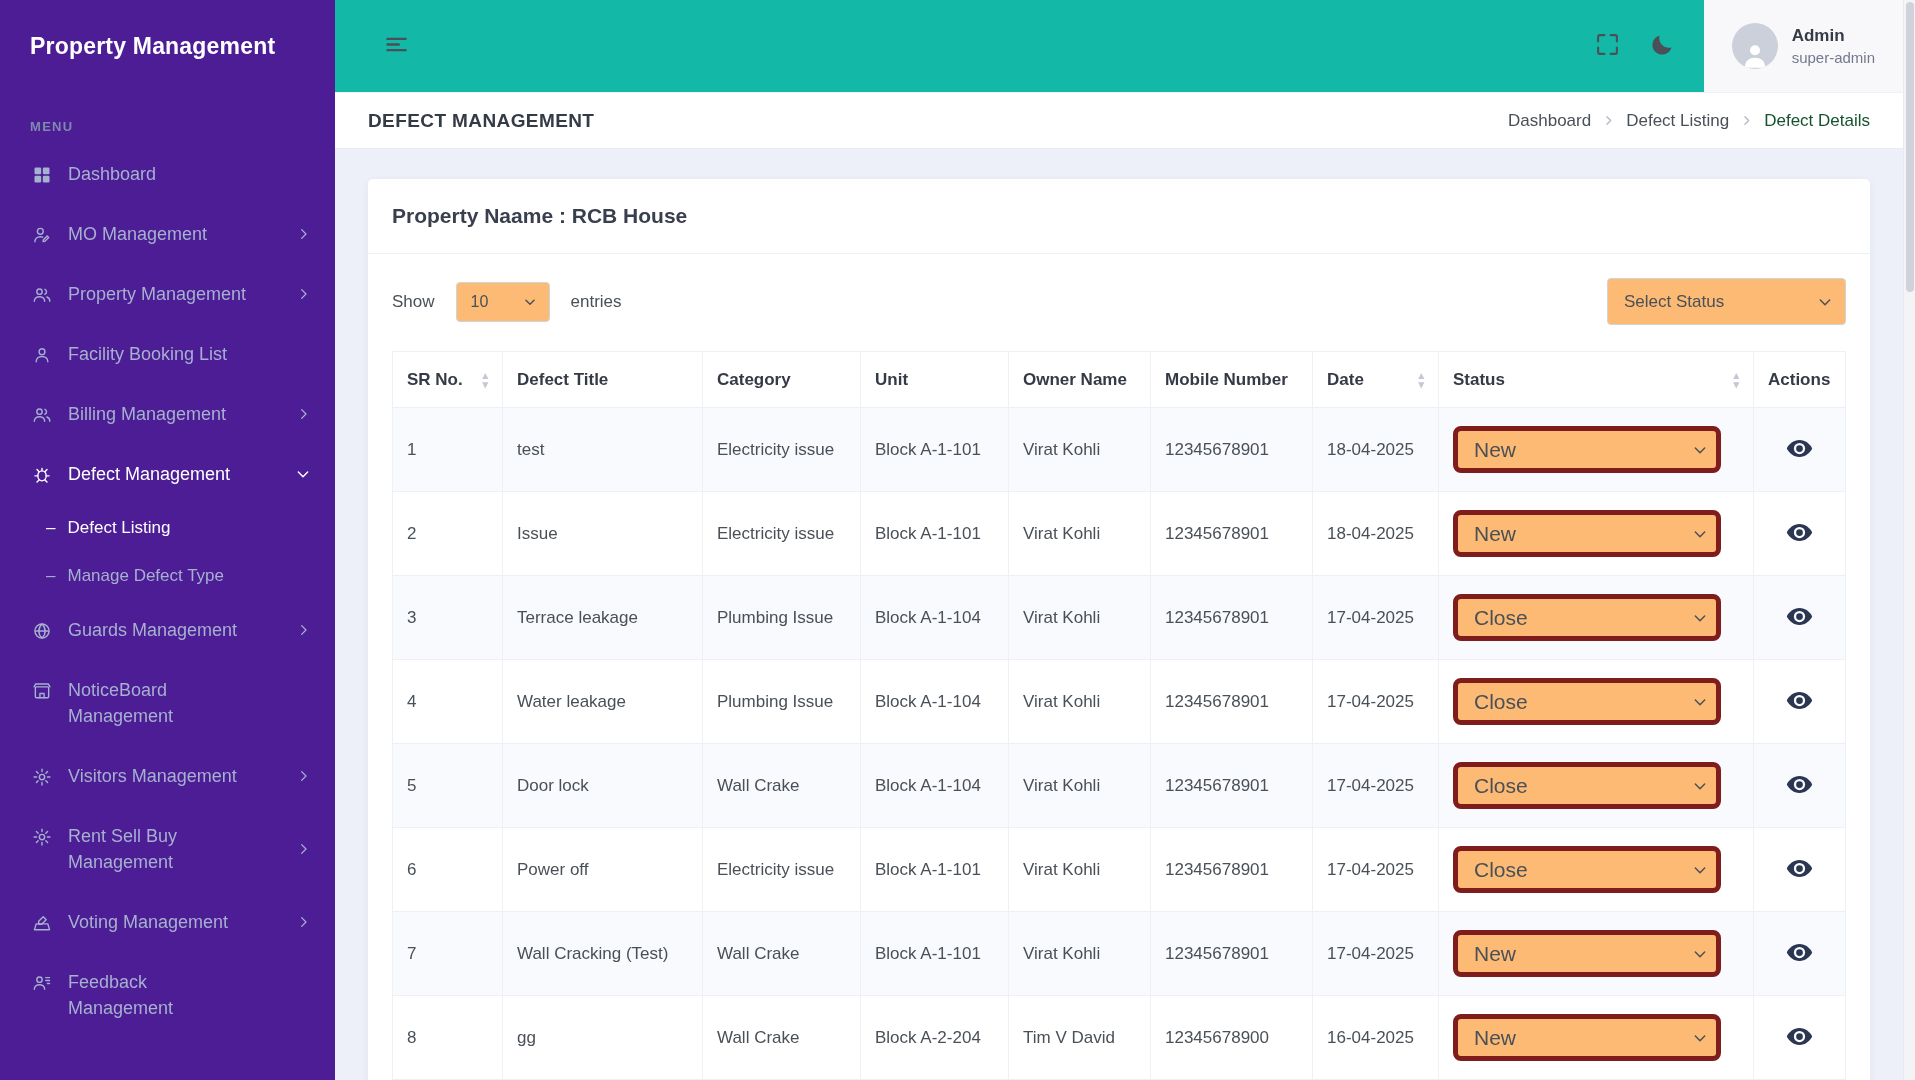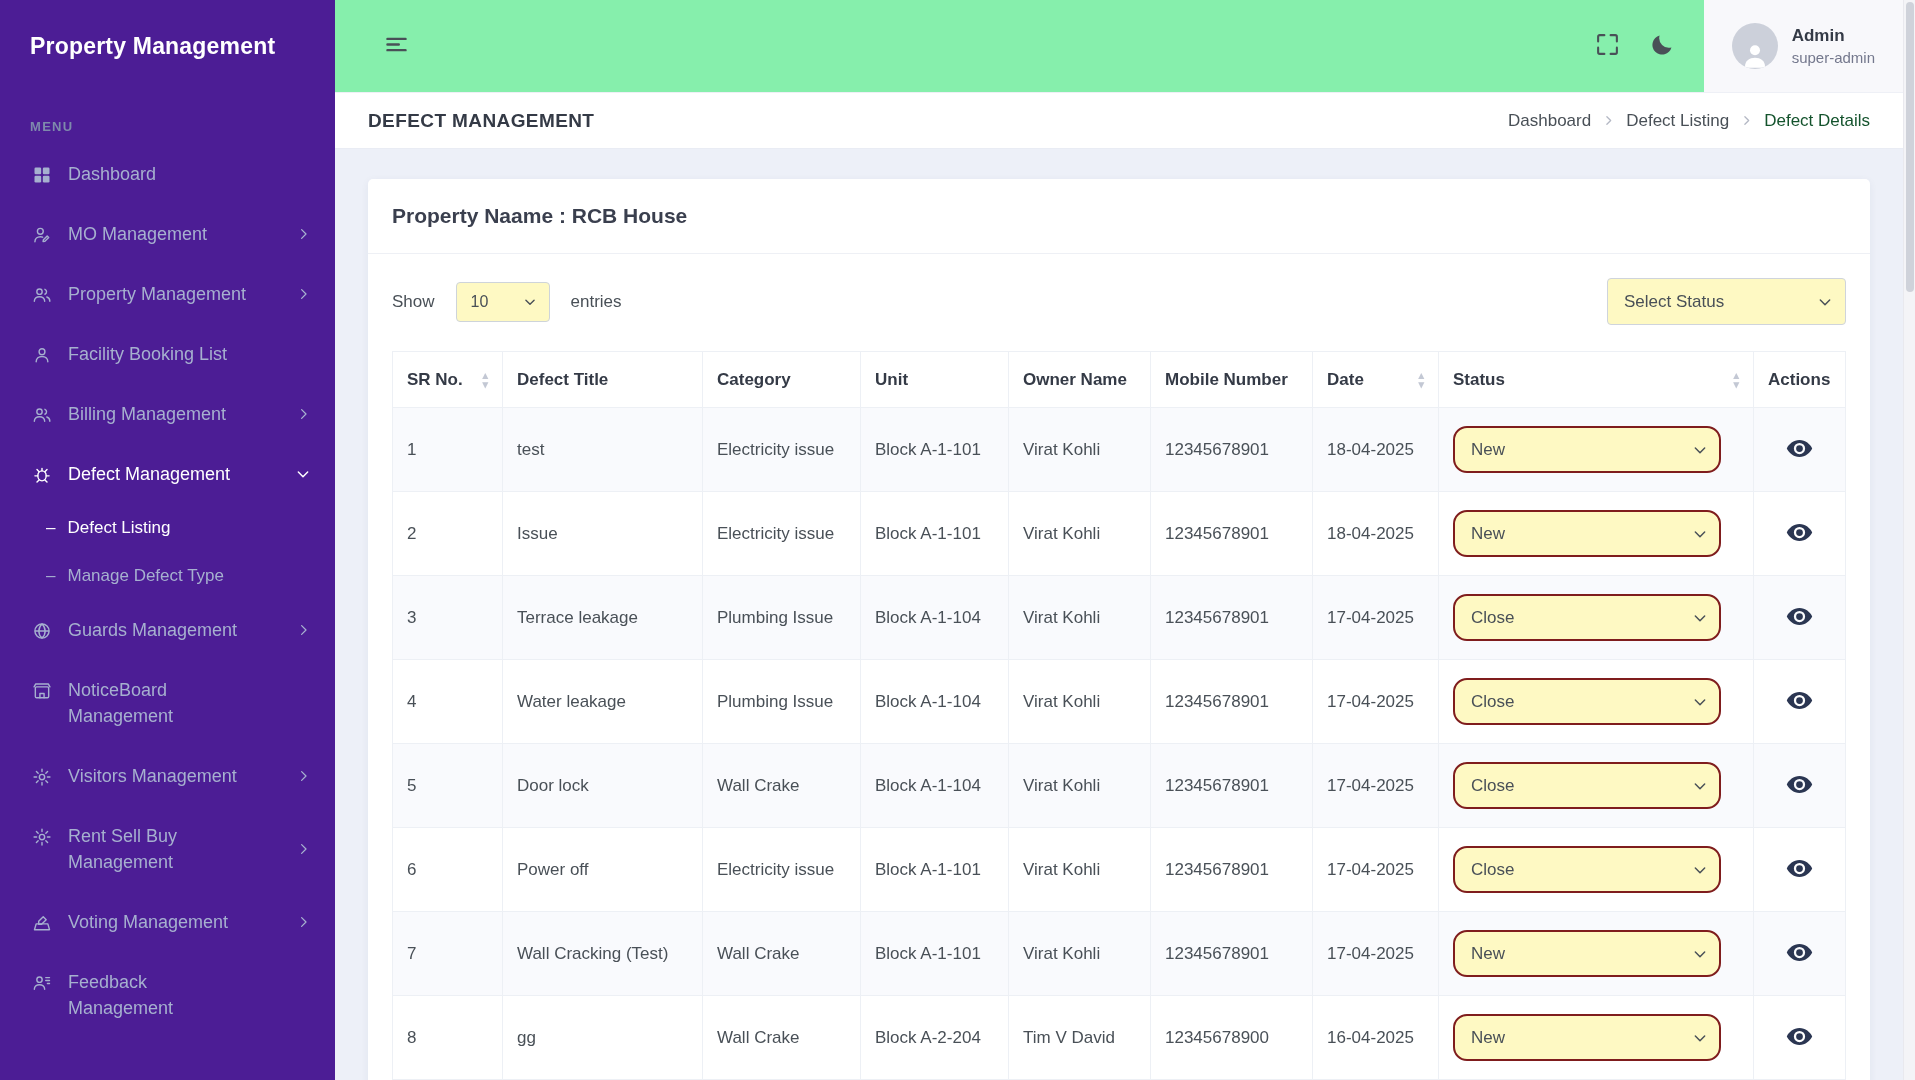--- a/index.html
+++ b/index.html
@@ -17,21 +17,21 @@
   .side-icon { width:24px; height:24px; margin-right:14px; flex:none; display:inline-flex; align-items:center; justify-content:center; margin-top:2px; }
   .side-label { max-width:180px; }
   .chev { position:absolute; right:24px; top:50%; transform:translateY(-50%); display:flex; }
   .side-sub { display:flex; align-items:center; gap:12px; padding:12px 20px 12px 46px; font-size:17px; line-height:24px; color:#a6b0cf; cursor:pointer; }
   .side-sub.active { color:#ffffff; }
   .sub-dash { font-size:17px; }
 
   
   .main { flex:1; display:flex; flex-direction:column; min-width:0; }
 
-  .topbar { height:93px; background:#86efac; display:flex; align-items:center; justify-content:space-between; border-bottom:1px solid #eef0f6; padding-left:33px; flex:none; }
+  .topbar { height:93px; background:#14b8a6; display:flex; align-items:center; justify-content:space-between; border-bottom:1px solid #eef0f6; padding-left:33px; flex:none; }
   .topbar-right { display:flex; align-items:center; height:100%; }
   .icon-btn { background:none; border:none; color:#495057; cursor:pointer; padding:0 15px; height:100%; display:flex; align-items:center; }
   .user-chip { display:flex; align-items:center; gap:14px; background:#f8f8fb; height:100%; padding:0 28px; margin-left:14px; cursor:pointer; }
   .avatar { width:46px; height:46px; border-radius:50%; background:#ccd0da; display:flex; align-items:flex-end; justify-content:center; overflow:hidden; flex:none; }
   .user-meta { display:flex; flex-direction:column; }
   .user-name { font-size:17px; font-weight:bold; color:#343a46; }
   .user-role { font-size:15px; color:#74788d; margin-top:3px; }
 
   .titlebar { height:56px; background:#ffffff; display:flex; align-items:center; justify-content:space-between; padding:0 33px; border-bottom:1px solid #e9ecf4; flex:none; }
   .page-title { font-size:19px; font-weight:bold; color:#343a46; letter-spacing:.4px; }
@@ -47,34 +47,34 @@
   .card-body { padding:24px; }
 
   
   .controls { display:flex; align-items:center; margin-bottom:26px; font-size:17px; }
   .show-group { display:flex; align-items:center; gap:21px; }
   .spacer { flex:1; }
   .search-group { display:flex; align-items:center; gap:12px; margin-right:36px; }
   .search-input { width:182px; height:40px; border:1px solid #ced4da; border-radius:4px; padding:0 12px; font-size:16px; font-family:inherit; color:#495057; outline:none; }
 
   .select-wrap { position:relative; display:inline-block; }
-  .select-wrap select { appearance:none; -webkit-appearance:none; -moz-appearance:none; font-family:inherit; color:#495057; background:#fef9c3; border:1px solid #ced4da; cursor:pointer; outline:none; }
+  .select-wrap select { appearance:none; -webkit-appearance:none; -moz-appearance:none; font-family:inherit; color:#495057; background:#fdba74; border:1px solid #ced4da; cursor:pointer; outline:none; }
   .select-chev { position:absolute; right:13px; top:50%; transform:translateY(-50%); pointer-events:none; color:#495057; display:flex; }
   .pagesize select { height:40px; width:94px; padding:0 30px 0 14px; font-size:16px; border-radius:4px; }
   .statusfilter select { height:47px; width:239px; padding:0 42px 0 16px; font-size:17px; border-radius:4px; border-color:#cfd4dc; }
 
   
   .defect-table { width:100%; border-collapse:collapse; table-layout:fixed; font-size:17px; }
   .defect-table th, .defect-table td { border:1px solid #edf0f5; padding:0 14px; text-align:left; vertical-align:middle; overflow:hidden; }
   .defect-table th { height:56px; color:#343a46; font-weight:bold; background:#ffffff; }
   .defect-table td { height:84px; color:#495057; }
   .defect-table tbody tr:nth-child(odd) td { background:#f9fafd; }
   .th-inner { display:flex; align-items:center; justify-content:space-between; gap:6px; }
   .sort { display:flex; flex-direction:column; line-height:9px; font-size:11px; color:#c3c8d4; flex:none; }
-  .status-select select { height:47px; width:268px; max-width:100%; padding:0 42px 0 16px; font-size:17px; border-radius:14px; border:2px solid #7f1d1d; }
+  .status-select select { height:47px; width:268px; max-width:100%; padding:0 42px 0 16px; font-size:21px; border-radius:8px; border:5px solid #7f1d1d; }
   .cell-actions-inner { display:flex; justify-content:center; }
   .eye-btn { background:none; border:none; cursor:pointer; color:#2b3652; display:flex; align-items:center; }
 
   
   .scrollbar { position:fixed; right:0; top:0; width:12px; height:1080px; background:#f4f4f7; border-left:1px solid #e9e9ee; }
   .scroll-thumb { position:absolute; top:2px; left:2px; width:8px; height:290px; border-radius:4px; background:#cfd2da; }
 </style>
 </head>
 <body>
 

